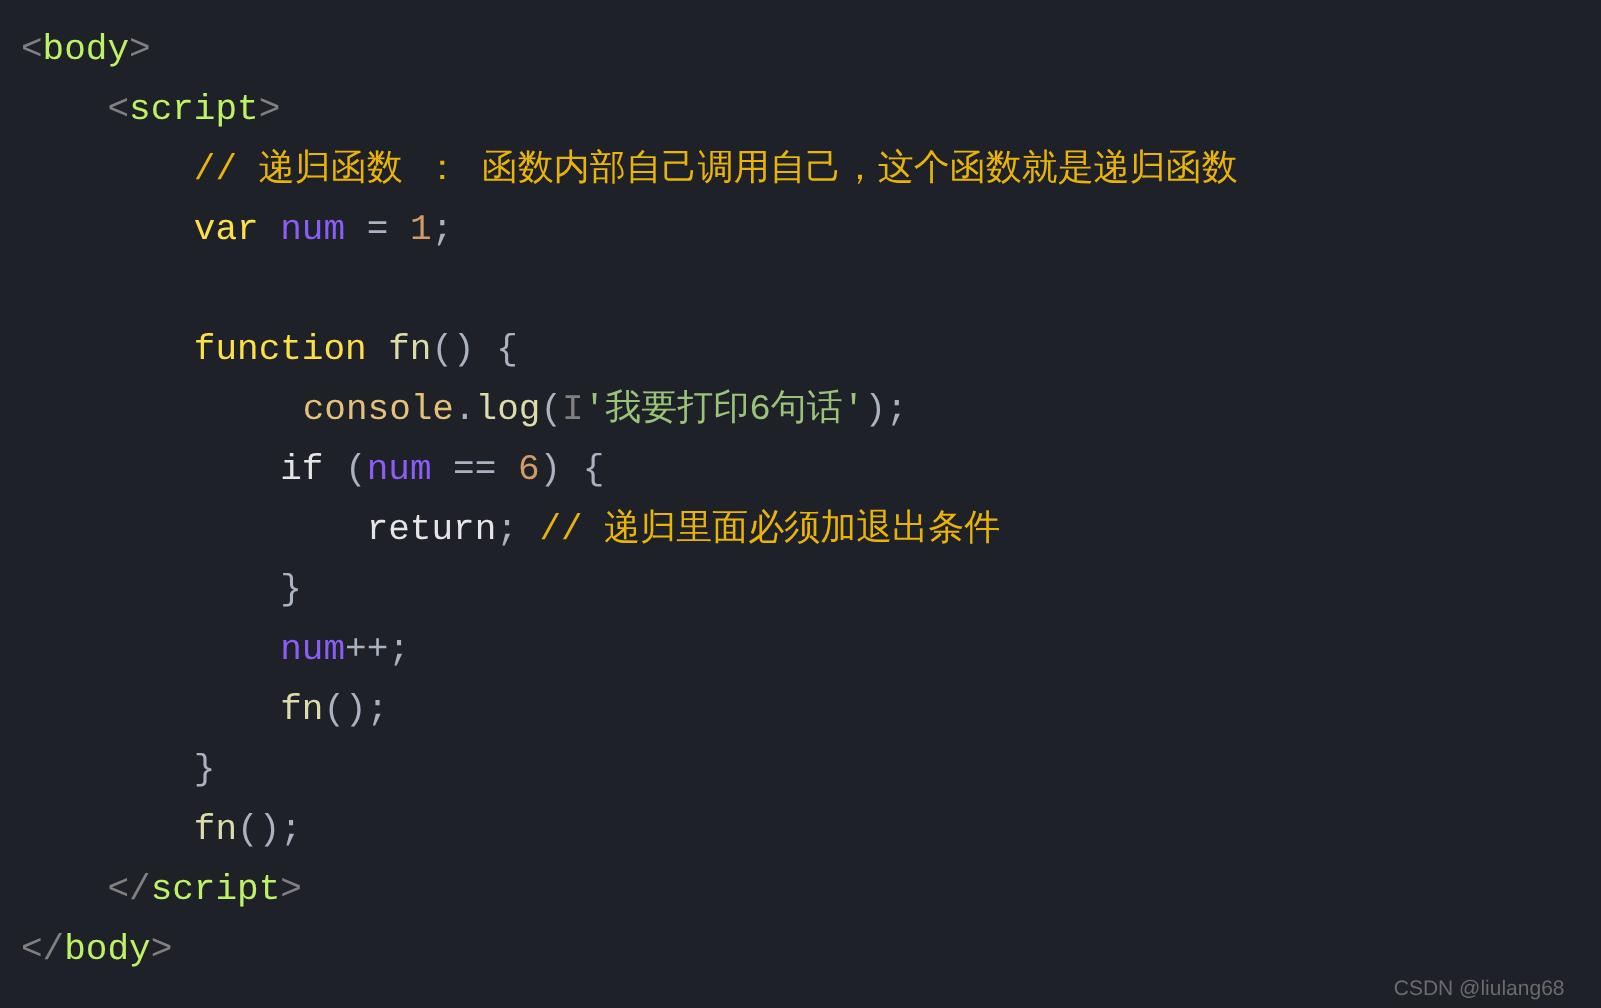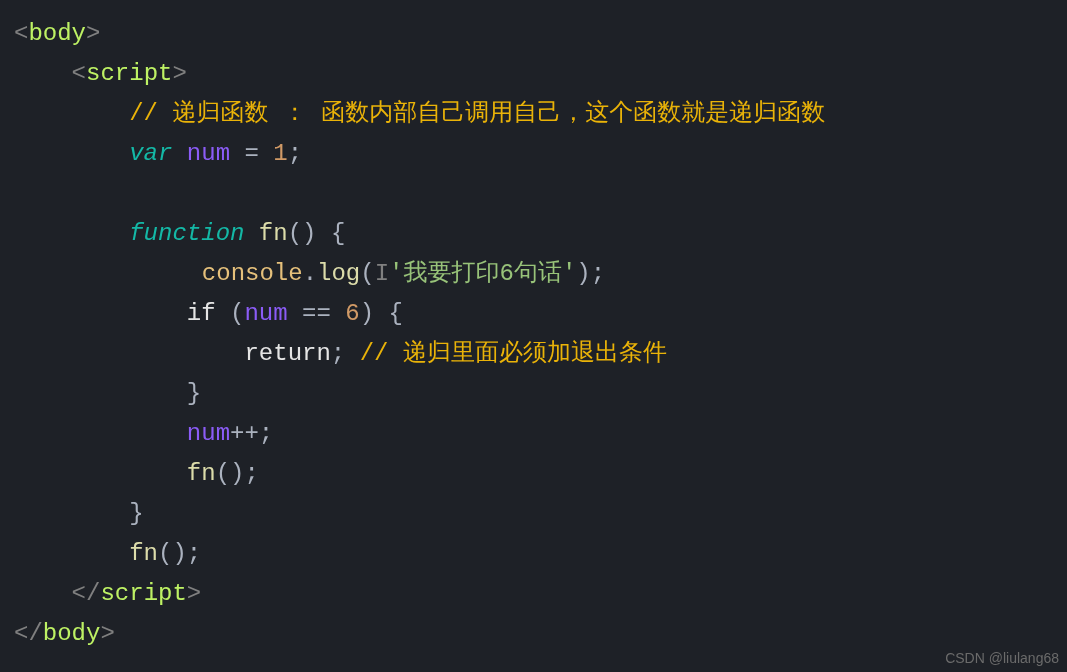--- a/index.html
+++ b/index.html
@@ -21,38 +21,38 @@
     .code-container {
       white-space: pre;
     }
     .line {
       display: block;
       position: relative;
     }
     .tag { color: #808080; }
     .tag-name { color: #bef264; }
     .comment { color: #eab308; font-style: normal; }
-    .keyword-blue { color: #14b8a6; font-style: italic; }
+    .keyword-blue { color: #fde047; }
     .keyword-purple { color: #e5e5e5; }
     .variable { color: #8b5cf6; }
     .function-name { color: #dcdcaa; font-family: Liberation Mono, monospace; }
     .paren { color: #abb2bf; }
     .brace { color: #abb2bf; }
     .operator { color: #abb2bf; }
     .number { color: #d19a66; }
     .semicolon { color: #abb2bf; }
     .object { color: #e5c07b; margin-left: 15px; }
     .string { color: #98c379; }
     .white { color: #abb2bf; }
     .cursor-mark { color: #808080; }
 
     .watermark {
       position: absolute;
       bottom: 6px;
-      right: 8px;
+      right: 24px;
       color: #6b6b6b;
       font-size: 14px;
       font-family: Arial, sans-serif;
       line-height: normal;
     }
   </style>
 </head>
 <body>
 
 <div class="code-container" id="code-root"><span class="line"><span></span><span class="tag">&lt;</span><span class="tag-name">body</span><span class="tag">&gt;</span></span><span class="line"><span>    </span><span class="tag">&lt;</span><span class="tag-name">script</span><span class="tag">&gt;</span></span><span class="line"><span>        </span><span class="comment">// 递归函数 ： 函数内部自己调用自己，这个函数就是递归函数</span></span><span class="line"><span>        </span><span class="keyword-blue">var</span><span class="white"> </span><span class="variable">num</span><span class="white"> </span><span class="operator">=</span><span class="white"> </span><span class="number">1</span><span class="semicolon">;</span></span><span class="line">&nbsp;</span><span class="line"><span>        </span><span class="keyword-blue">function</span><span class="white"> </span><span class="function-name">fn</span><span class="paren">()</span><span class="white"> </span><span class="brace">{</span></span><span class="line"><span>            </span><span class="object">console</span><span class="white">.</span><span class="function-name">log</span><span class="paren">(</span><span class="cursor-mark">I</span><span class="string">'我要打印6句话'</span><span class="paren">)</span><span class="semicolon">;</span></span><span class="line"><span>            </span><span class="keyword-purple">if</span><span class="white"> </span><span class="paren">(</span><span class="variable">num</span><span class="white"> </span><span class="operator">==</span><span class="white"> </span><span class="number">6</span><span class="paren">)</span><span class="white"> </span><span class="brace">{</span></span><span class="line"><span>                </span><span class="keyword-purple">return</span><span class="semicolon">;</span><span class="white"> </span><span class="comment">// 递归里面必须加退出条件</span></span><span class="line"><span>            </span><span class="brace">}</span></span><span class="line"><span>            </span><span class="variable">num</span><span class="operator">++</span><span class="semicolon">;</span></span><span class="line"><span>            </span><span class="function-name">fn</span><span class="paren">()</span><span class="semicolon">;</span></span><span class="line"><span>        </span><span class="brace">}</span></span><span class="line"><span>        </span><span class="function-name">fn</span><span class="paren">()</span><span class="semicolon">;</span></span><span class="line"><span>    </span><span class="tag">&lt;/</span><span class="tag-name">script</span><span class="tag">&gt;</span></span><span class="line"><span></span><span class="tag">&lt;/</span><span class="tag-name">body</span><span class="tag">&gt;</span></span></div>

